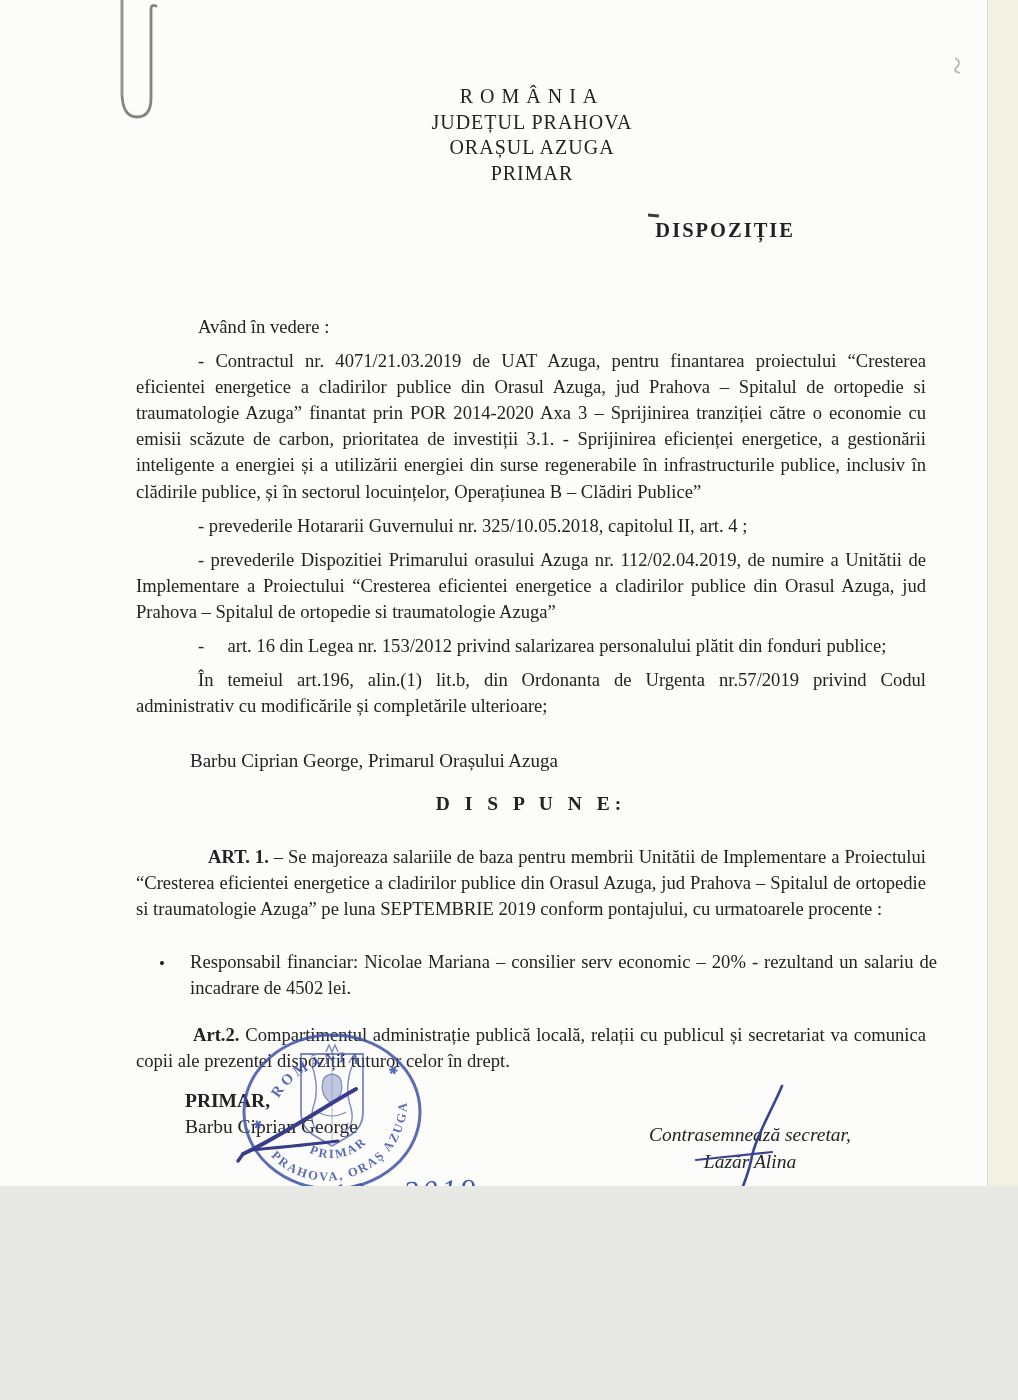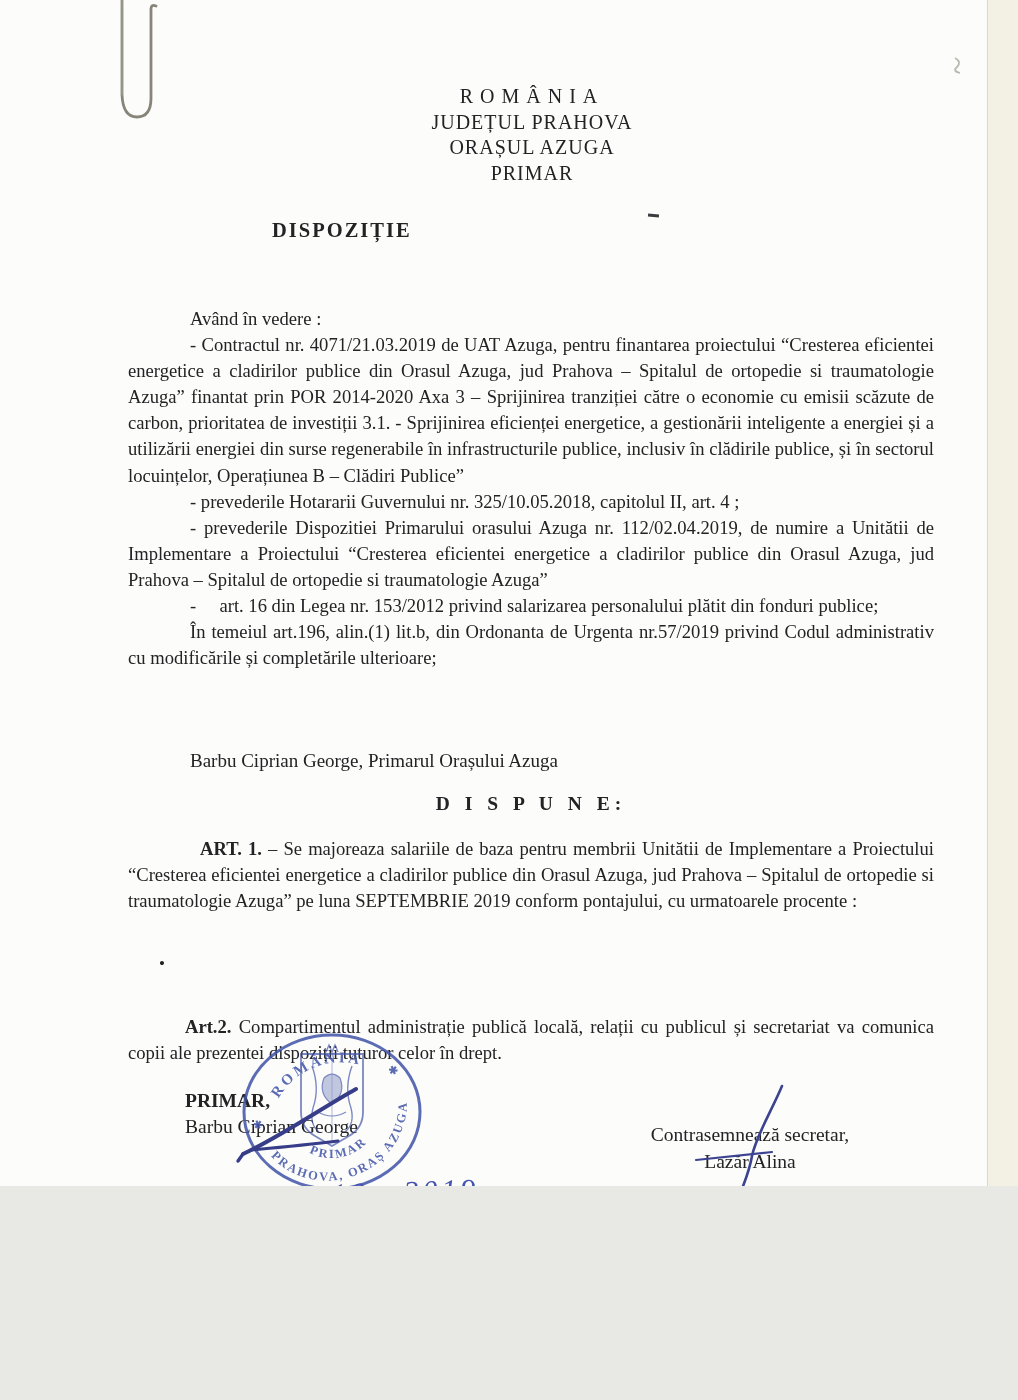--- a/index.html
+++ b/index.html
@@ -7,40 +7,40 @@
     position:relative; width:1018px; height:1186px; margin:0 auto;
     background:#fcfcfa; overflow:hidden;
     font-family:"Liberation Serif", serif; color:#232326;
   }
   .edge-strip{position:absolute; top:0; right:0; width:30px; height:1400px;
     background:#f3f0e4; border-left:1px solid #dcd8c6;}
   .abs{position:absolute;}
   .hdr{top:84px; left:257px; width:550px; text-align:center;
     font-size:20px; line-height:25.5px; letter-spacing:1px;}
   .hdr .country{letter-spacing:7px;}
-  .doc-title{top:219px; left:272px; width:500px; text-align:left;
+  .doc-title{top:219px; left:295px; width:500px; text-align:right;
     font-weight:bold; font-size:20.5px; letter-spacing:2px;}
   .body-block{left:128px; width:806px; font-size:18.6px; line-height:26.1px;
     text-align:justify;}
-  .body-block p{margin:0; text-indent:62px;}
+  .body-block p{margin:8px; text-indent:62px;}
   .preamble{top:306px;}
   .issuer{top:750px; left:190px; font-size:19px;}
   .dispune{top:793px; left:281px; width:500px; text-align:center;
     font-weight:bold; font-size:19.5px; letter-spacing:5px;}
   .art1{top:836px;}
   .art1 p{text-indent:72px;}
   .art2{top:1014px;}
   .art2 p{text-indent:57px;}
   .b{font-weight:bold;}
   .bullet-row{top:949px; left:157px; width:780px; font-size:18.6px;
     line-height:26.3px; text-align:justify; padding-left:33px; box-sizing:border-box;}
   .bullet-mark{position:absolute; left:2px; top:2px; font-size:17px;}
   .primar-block{top:1079px; left:185px; font-size:19.5px; line-height:26px;margin-top:9px;}
   .secretar-block{top:1122px; left:610px; width:280px; text-align:center;
-    font-size:19.5px; line-height:26.5px;}
+    font-size:19.5px; line-height:26.5px;font-style:italic;}
   .footer-label{font-size:20px;margin-left:12px;}
   .uline{border-bottom:2px solid #2c2c30; height:0;}
   .hand{color:#4352ae; font-style:italic; font-family:"Liberation Serif", serif;}
   .hand-date{top:1180px; left:258px; font-size:30px; letter-spacing:4px;
     transform:rotate(-2deg); transform-origin:left top;}
   .hand-nr{top:1203px; left:219px; font-size:33px; letter-spacing:2px;
     transform:rotate(-7deg); transform-origin:left top;}
   .hand-viza{top:1302px; left:424px; font-size:24px; letter-spacing:3px;
     color:#4a58b4; transform:rotate(-8deg); transform-origin:left top; font-style:italic;}
   .overlay{position:absolute; left:0; top:0; pointer-events:none;}
@@ -81,20 +81,21 @@
 
   <div class="abs body-block art1">
     <p>
       <span class="b">ART. 1.</span>
       <span>– Se majoreaza salariile de baza pentru membrii Unitătii de Implementare a Proiectului “Cresterea eficientei energetice a cladirilor publice din Orasul Azuga, jud Prahova – Spitalul de ortopedie si traumatologie Azuga” pe luna SEPTEMBRIE 2019 conform pontajului, cu urmatoarele procente :</span>
     </p>
   </div>
 
   <div class="abs bullet-row">
     <span class="bullet-mark">•</span>
+    <span>Responsabil financiar: Nicolae Mariana – consilier serv economic – 20% - rezultand un salariu de incadrare de 4502 lei.</span>
   </div>
 
   <div class="abs body-block art2">
     <p>
       <span class="b">Art.2.</span>
       <span>Compartimentul administrație publică locală, relații cu publicul și secretariat va comunica copii ale prezentei dispoziții tuturor celor în drept.</span>
     </p>
   </div>
 
   <div class="abs primar-block">

